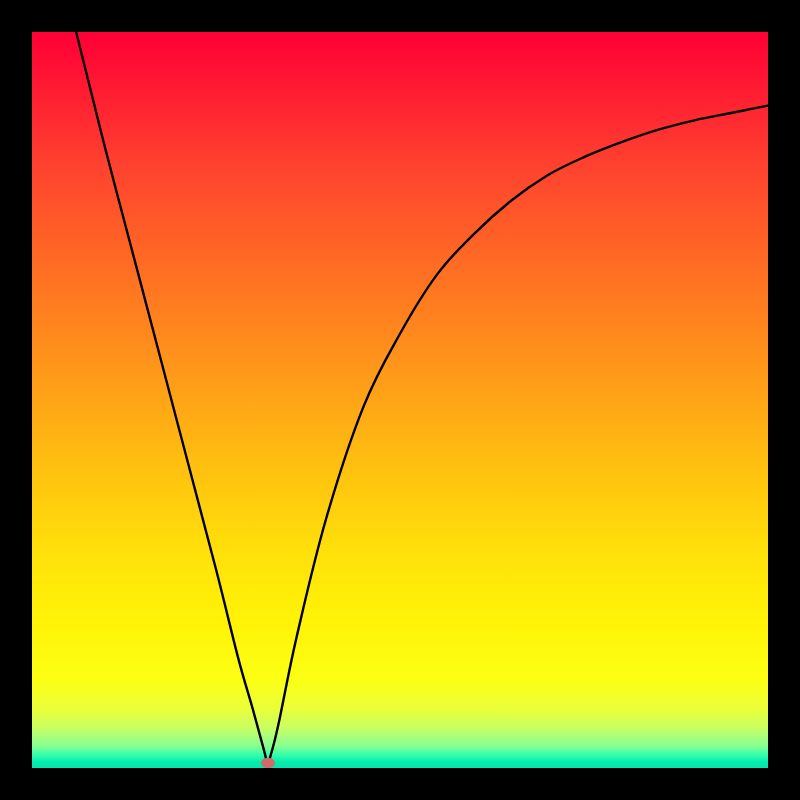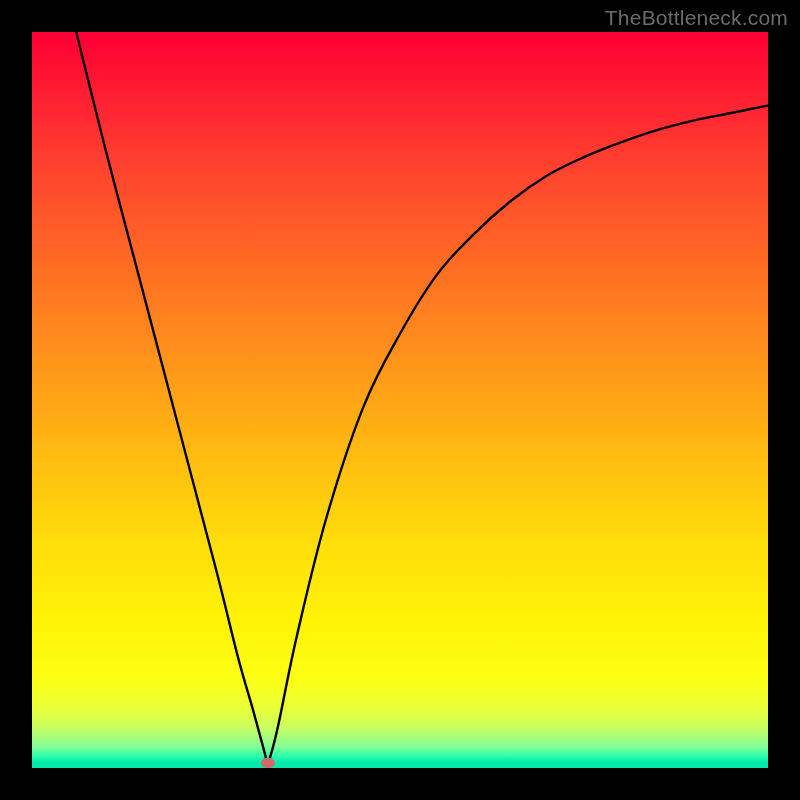--- a/index.html
+++ b/index.html
@@ -77,14 +77,13 @@
 
   <div class="plot-area">
 
     <svg id="curve" class="curve-svg" viewBox="0 0 736 736" preserveAspectRatio="none">
       <path id="curve-path" fill="none" stroke="#000" stroke-width="2.4" stroke-linecap="round" stroke-linejoin="round" d="M 44.16 0.00 C 49.46 21.20, 61.68 71.39, 73.60 117.76 C 85.52 164.13, 97.15 207.26, 110.40 257.60 C 123.65 307.94, 133.95 347.10, 147.20 397.44 C 160.45 447.78, 173.40 496.21, 184.00 537.28 C 194.60 578.35, 199.46 600.43, 206.08 625.60 C 212.70 650.77, 216.16 660.56, 220.80 677.12 C 225.44 693.68, 229.19 707.93, 231.84 717.60 C 234.49 727.27, 234.20 730.19, 235.52 730.85 C 236.84 731.51, 237.21 728.30, 239.20 721.28 C 241.19 714.26, 241.92 713.04, 246.56 691.84 C 251.20 670.64, 256.35 640.61, 264.96 603.52 C 273.57 566.43, 282.48 526.83, 294.40 485.76 C 306.32 444.69, 317.95 408.48, 331.20 375.36 C 344.45 342.24, 354.75 325.61, 368.00 301.76 C 381.25 277.91, 391.55 260.76, 404.80 242.88 C 418.05 225.00, 428.35 215.65, 441.60 202.40 C 454.85 189.15, 465.15 179.88, 478.40 169.28 C 491.65 158.68, 501.95 151.47, 515.20 143.52 C 528.45 135.57, 538.75 131.08, 552.00 125.12 C 565.25 119.16, 575.55 115.30, 588.80 110.40 C 602.05 105.50, 612.35 101.86, 625.60 97.89 C 638.85 93.91, 649.15 91.37, 662.40 88.32 C 675.65 85.27, 685.95 83.61, 699.20 80.96 C 712.45 78.31, 729.38 74.92, 736.00 73.60"></path>
     </svg>
 
     <div id="marker" class="point" style="left: 235.52px; top: 730.848px; background: rgb(209, 106, 106);"></div>
   </div>
 
-  <div class="watermark">TheBottleneck.com</div>
 </div>
 
 </body></html>

